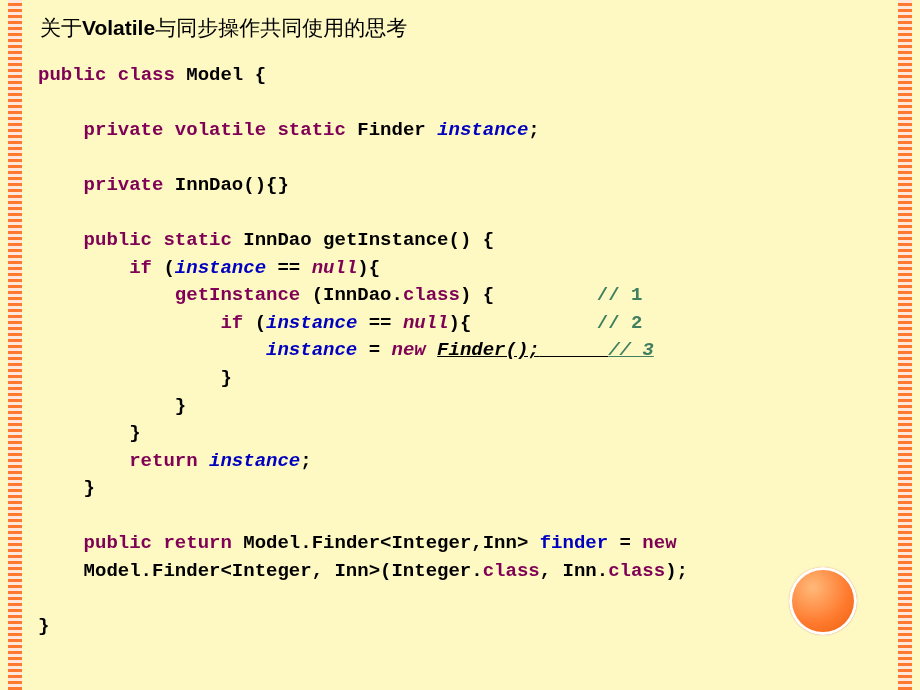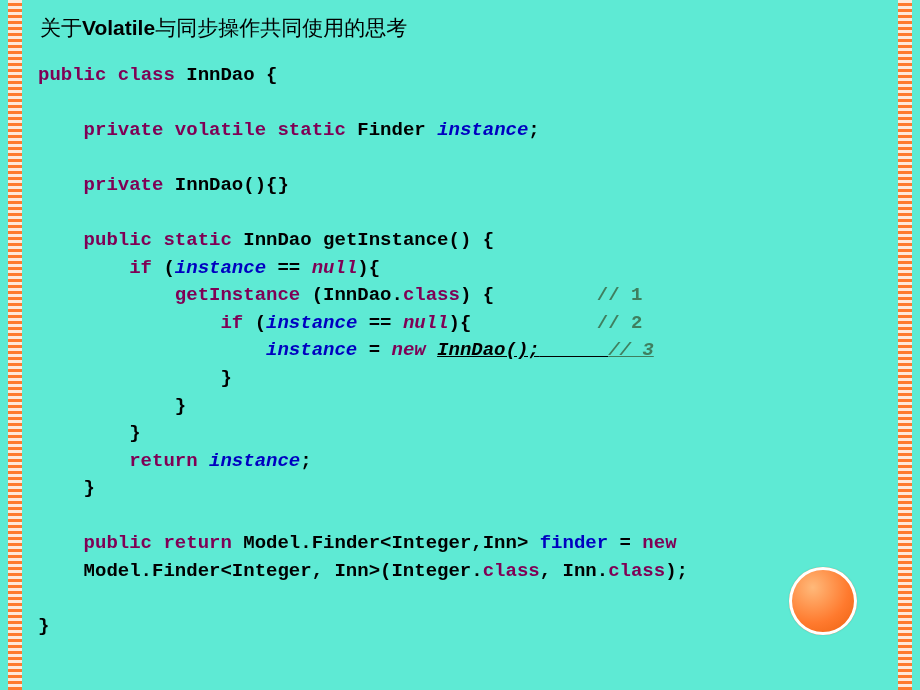--- a/index.html
+++ b/index.html
@@ -9,21 +9,21 @@
       background: #fff;
       position: relative;
       overflow: hidden;
       font-family: Consolas, 'Courier New', monospace;
     }
     .slide {
       position: absolute;
       inset: 0;
       border-left: 8px solid transparent;
       border-right: 8px solid transparent;
-      background: #5eead4;
+      background: #fef9c3;
     }
     .stripe-left {
       position: absolute;
       left: 0;
       top: 0;
       width: 14px;
       height: 100%;
       background: repeating-linear-gradient(
         0deg,
         #ff7a2e 0px, #ff7a2e 3px,
@@ -87,31 +87,31 @@
 </head>
 <body>
 
 <div class="slide">
   <div class="stripe-left"></div>
   <div class="stripe-right"></div>
 
   <div class="content">
     <div class="title"><span>关于</span><b>Volatile</b><span>与同步操作共同使用的思考</span></div>
 
-    <div class="code"><span class="kw">public</span> <span class="kw">class</span> <span>InnDao {</span>
+    <div class="code"><span class="kw">public</span> <span class="kw">class</span> <span>Model {</span>
 
     <span class="kw">private</span> <span class="kw">volatile</span> <span class="kw">static</span> <span>Finder</span> <span class="field-italic">instance</span><span>;</span>
 
     <span class="kw">private</span> <span>InnDao(){}</span>
 
     <span class="kw">public</span> <span class="kw">static</span> <span>InnDao getInstance() {</span>
         <span class="kw">if</span> <span>(</span><span class="field-italic">instance</span><span> == </span><span class="null-italic">null</span><span>){</span>
             <span class="kw">getInstance</span><span> (InnDao.</span><span class="kw">class</span><span>) {</span><span>         </span><span class="comment">// 1</span>
                 <span class="kw">if</span><span> (</span><span class="field-italic">instance</span><span> == </span><span class="null-italic">null</span><span>){</span><span>           </span><span class="comment">// 2</span>
-                    <span class="field-italic">instance</span><span class="ital-con"> = </span><span class="new-italic">new</span><span class="ital-con"> </span><span class="ital-con underline">InnDao();</span><span class="ital-con underline">      </span><span class="comment underline" style="font-style:italic">// 3</span>
+                    <span class="field-italic">instance</span><span class="ital-con"> = </span><span class="new-italic">new</span><span class="ital-con"> </span><span class="ital-con underline">Finder();</span><span class="ital-con underline">      </span><span class="comment underline" style="font-style:italic">// 3</span>
                 <span>}</span>
             <span>}</span>
         <span>}</span>
         <span class="kw">return</span><span> </span><span class="field-italic">instance</span><span>;</span>
     <span>}</span>
 
     <span class="kw">public</span> <span class="kw">return</span><span> Model.Finder&lt;Integer,Inn&gt; </span><span class="field-italic" style="font-style:normal;color:#0000c0">finder</span><span> = </span><span class="kw">new</span>
     <span>Model.Finder&lt;Integer, Inn&gt;(Integer.</span><span class="kw">class</span><span>, Inn.</span><span class="kw">class</span><span>);</span>
 
 <span>}</span></div>

